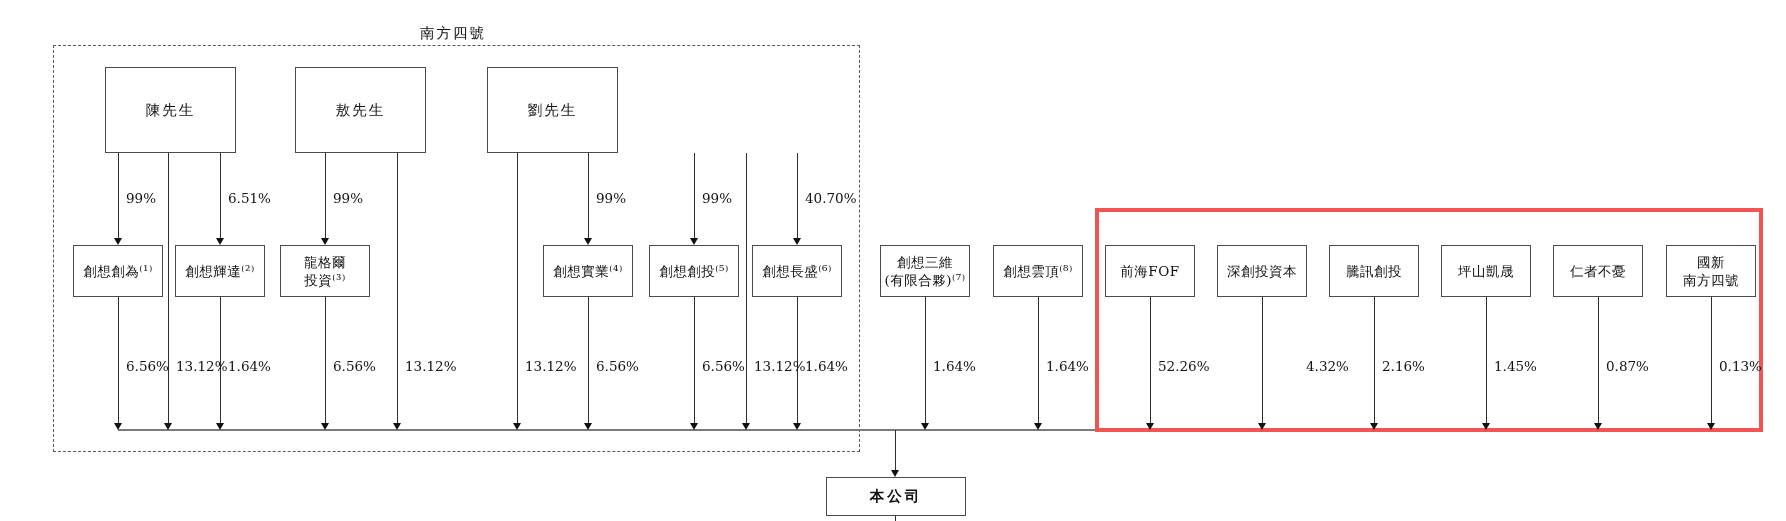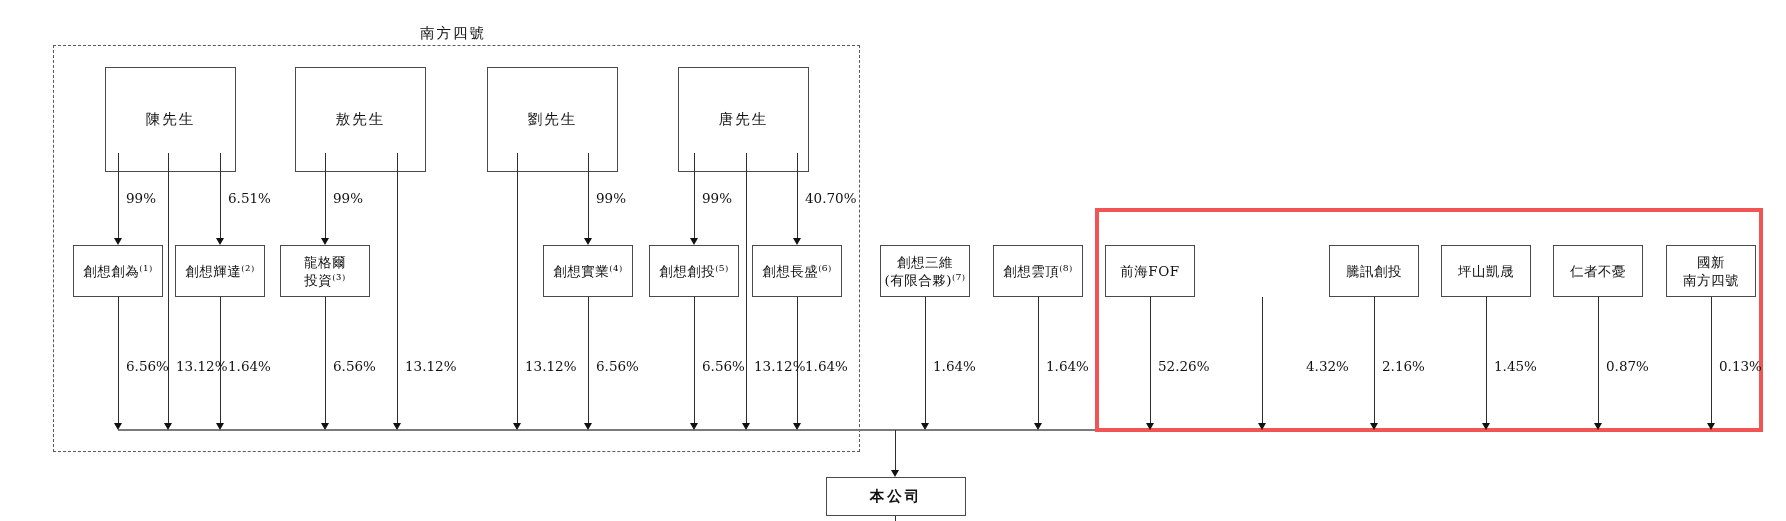--- a/index.html
+++ b/index.html
@@ -5,21 +5,21 @@
   html,body{margin:0;padding:0;background:#ffffff;}
   .stage{position:relative;width:1786px;height:521px;background:#fff;overflow:hidden;
          font-family:"DejaVu Serif","Liberation Serif",serif;color:#111;}
   .frame-dashed{position:absolute;left:53px;top:45px;width:807px;height:407px;
          border:1px dashed #5a5a5a;box-sizing:border-box;}
   .frame-red{position:absolute;left:1095px;top:208px;width:668px;height:224px;
          border:4px solid #f25454;box-sizing:border-box;}
   .group-label{position:absolute;left:420px;top:24px;font-size:14.5px;letter-spacing:2px;white-space:nowrap;}
   .box{position:absolute;border:1.5px solid #4a4a4a;background:#fff;box-sizing:border-box;
        display:flex;align-items:center;justify-content:center;text-align:center;white-space:pre-line;}
-  .person{top:67px;width:131px;height:105px;font-size:14.5px;letter-spacing:2px;}
+  .person{top:67px;width:131px;height:86px;font-size:14.5px;letter-spacing:2px;}
   .entity{top:245px;width:90px;height:52px;font-size:13.5px;line-height:1.35;letter-spacing:.5px;}
   .company{left:826px;top:477px;width:140px;height:39px;font-size:14.5px;font-weight:bold;letter-spacing:3px;}
   .vline{position:absolute;width:1px;background:#2e2e2e;}
   .bus{position:absolute;left:118px;top:429px;width:1645px;height:2px;background:#7b7b7b;}
   .ah{position:absolute;width:0;height:0;border-left:4.5px solid transparent;
       border-right:4.5px solid transparent;border-top:7px solid #111;}
   .pct{position:absolute;font-size:13.5px;white-space:nowrap;}
   .pct.up{top:190px;} .pct.dn{top:358px;}
 </style>
 </head>
@@ -30,21 +30,20 @@
   <div class="frame-dashed"></div>
   <div class="group-label">南方四號</div>
 
   <div class="bus"></div>
 
   <div class="frame-red"></div>
 
   <div class="box person" style="left:105px">陳先生</div>
   <div class="box person" style="left:295px">敖先生</div>
   <div class="box person" style="left:487px">劉先生</div>
-  <div class="box person" style="left:678px">唐先生</div>
 
   <div class="vline" style="left:118px;top:153px;height:85px"></div>
   <div class="ah" style="left:114px;top:238px"></div>
   <div class="vline" style="left:220px;top:153px;height:85px"></div>
   <div class="ah" style="left:216px;top:238px"></div>
   <div class="vline" style="left:325px;top:153px;height:85px"></div>
   <div class="ah" style="left:321px;top:238px"></div>
   <div class="vline" style="left:588px;top:153px;height:85px"></div>
   <div class="ah" style="left:584px;top:238px"></div>
   <div class="vline" style="left:694px;top:153px;height:85px"></div>
@@ -72,20 +71,21 @@
   <div class="box entity" style="left:175px">創想輝達⁽²⁾</div>
   <div class="box entity" style="left:280px">龍格爾
 投資⁽³⁾</div>
   <div class="box entity" style="left:543px">創想實業⁽⁴⁾</div>
   <div class="box entity" style="left:649px">創想創投⁽⁵⁾</div>
   <div class="box entity" style="left:752px">創想長盛⁽⁶⁾</div>
   <div class="box entity" style="left:880px">創想三維
 (有限合夥)⁽⁷⁾</div>
   <div class="box entity" style="left:993px">創想雲頂⁽⁸⁾</div>
   <div class="box entity" style="left:1105px">前海FOF</div>
+  <div class="box entity" style="left:1217px">深創投資本</div>
   <div class="box entity" style="left:1441px">坪山凱晟</div>
   <div class="box entity" style="left:1329px">騰訊創投</div>
   <div class="box entity" style="left:1553px">仁者不憂</div>
   <div class="box entity" style="left:1666px">國新
 南方四號</div>
 
   <div class="vline" style="left:118px;top:297px;height:126px"></div>
   <div class="ah" style="left:114px;top:423px"></div>
   <div class="vline" style="left:220px;top:297px;height:126px"></div>
   <div class="ah" style="left:216px;top:423px"></div>

